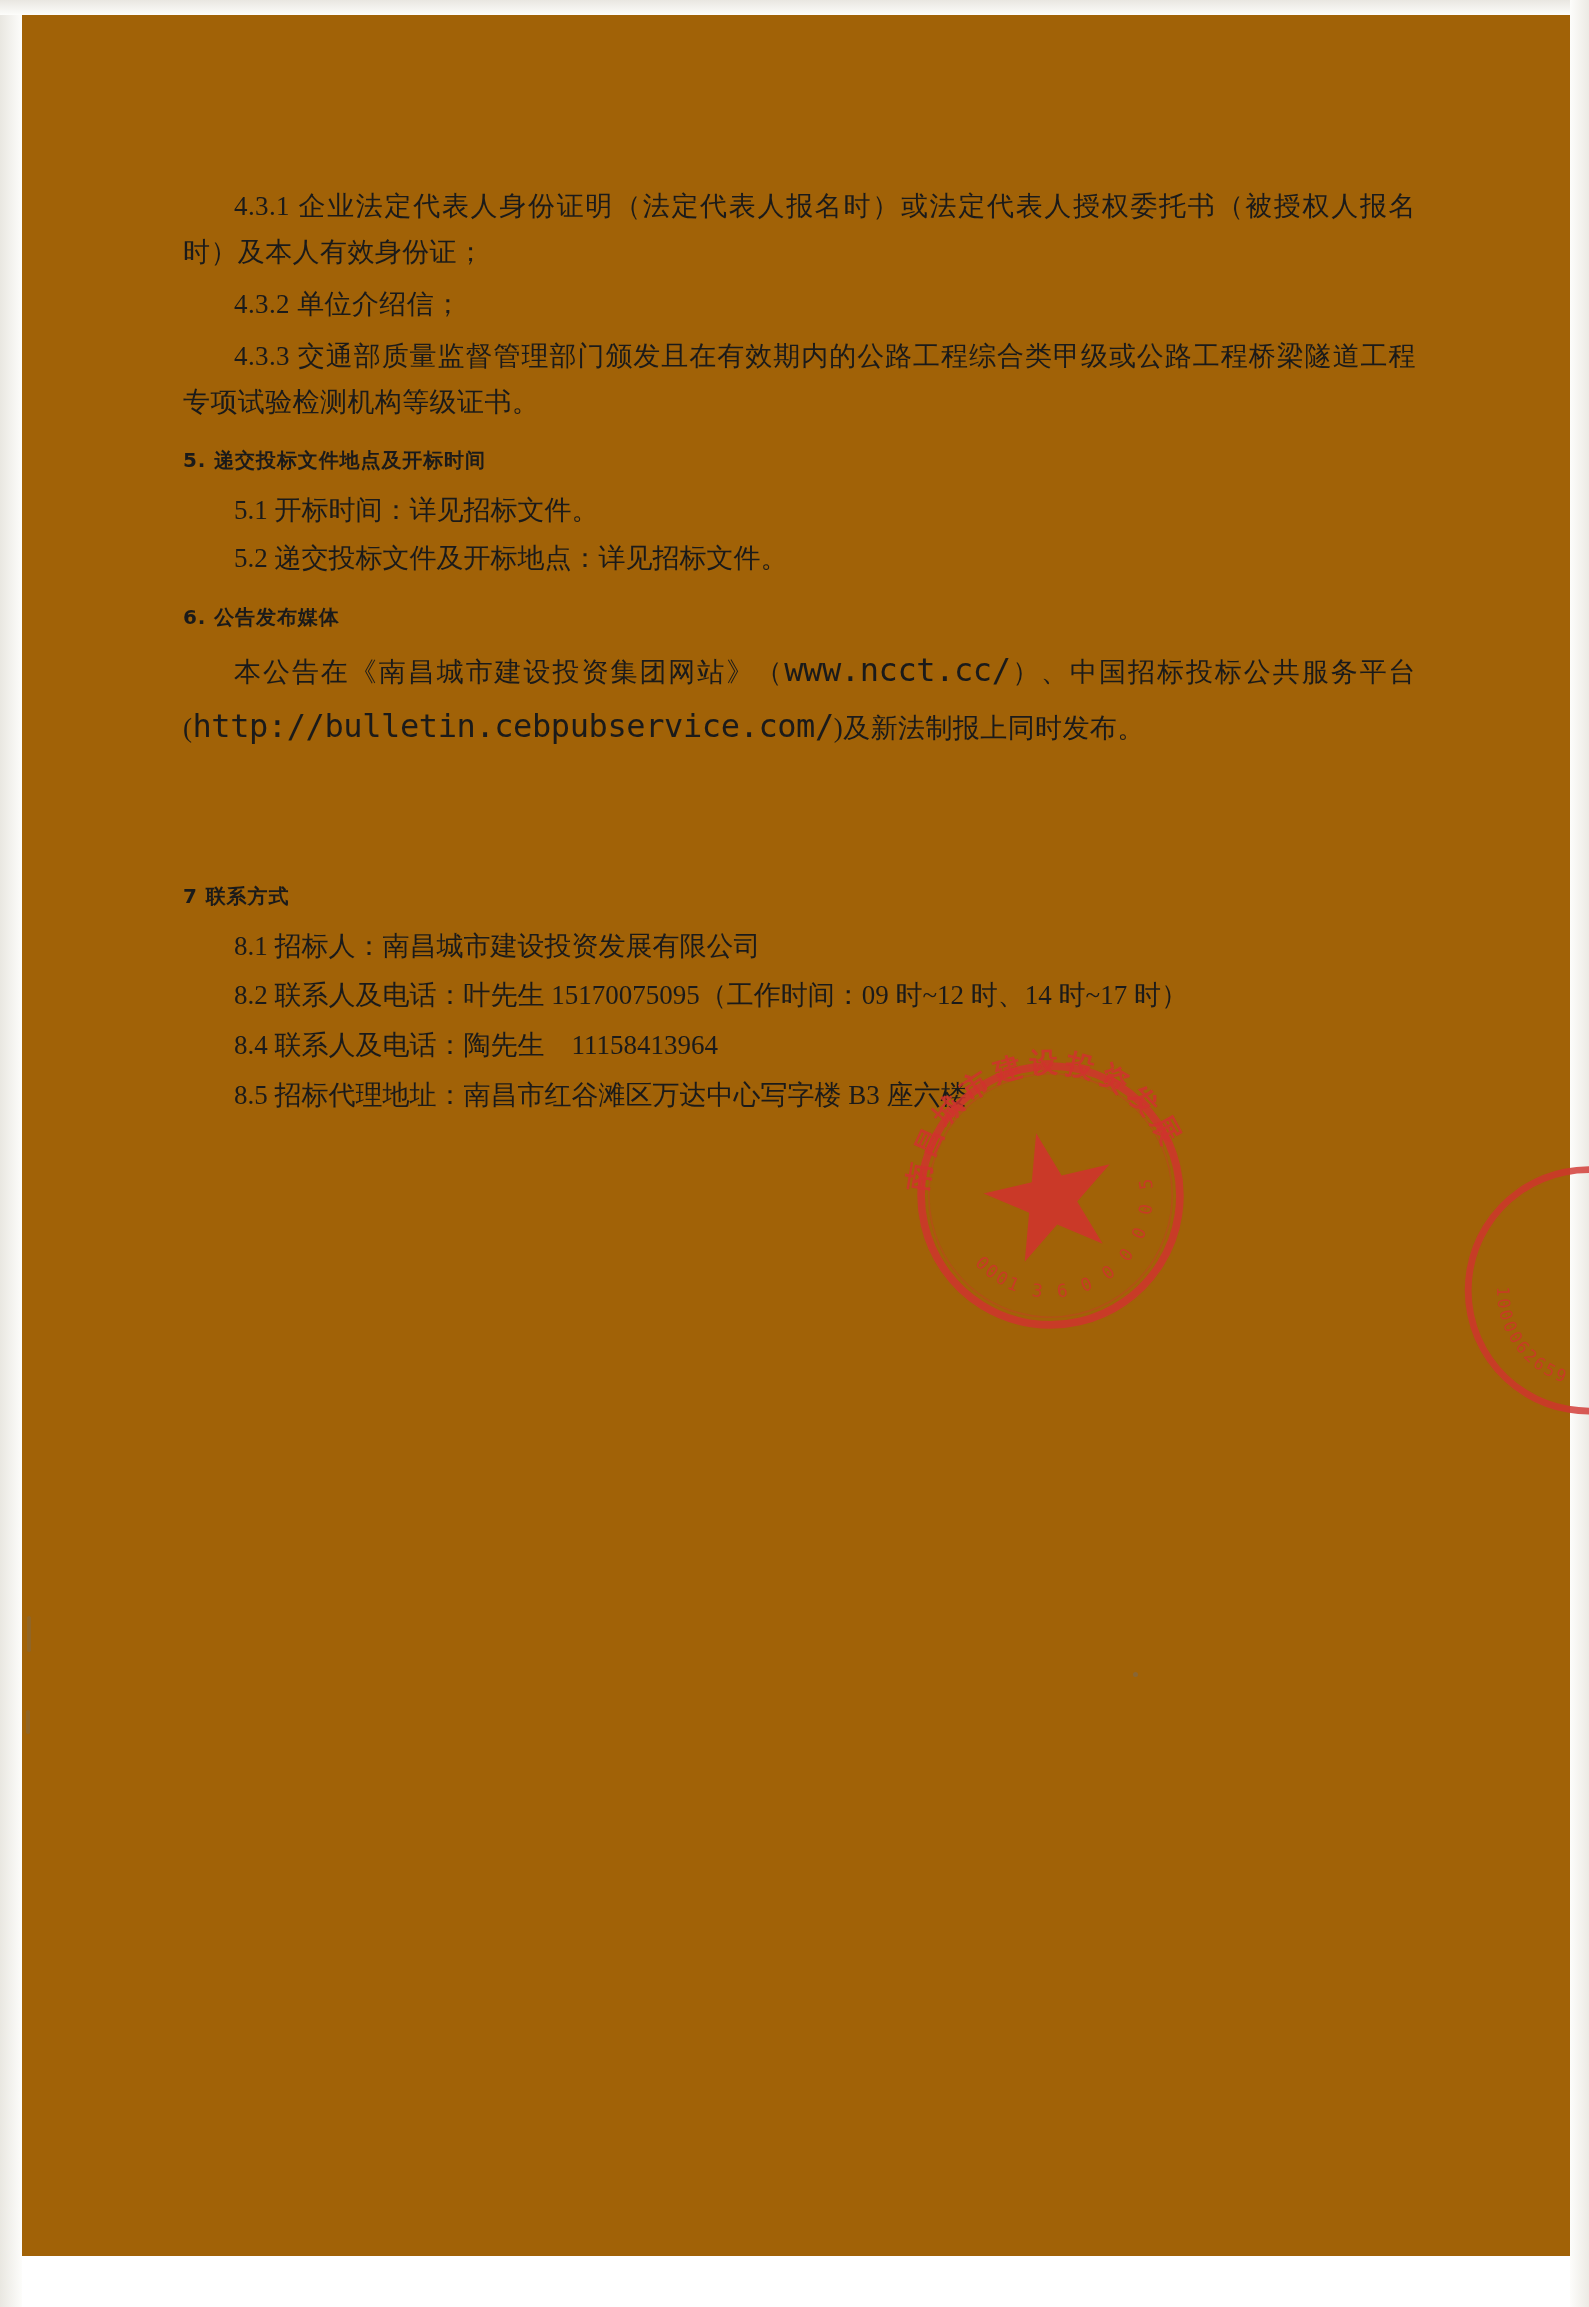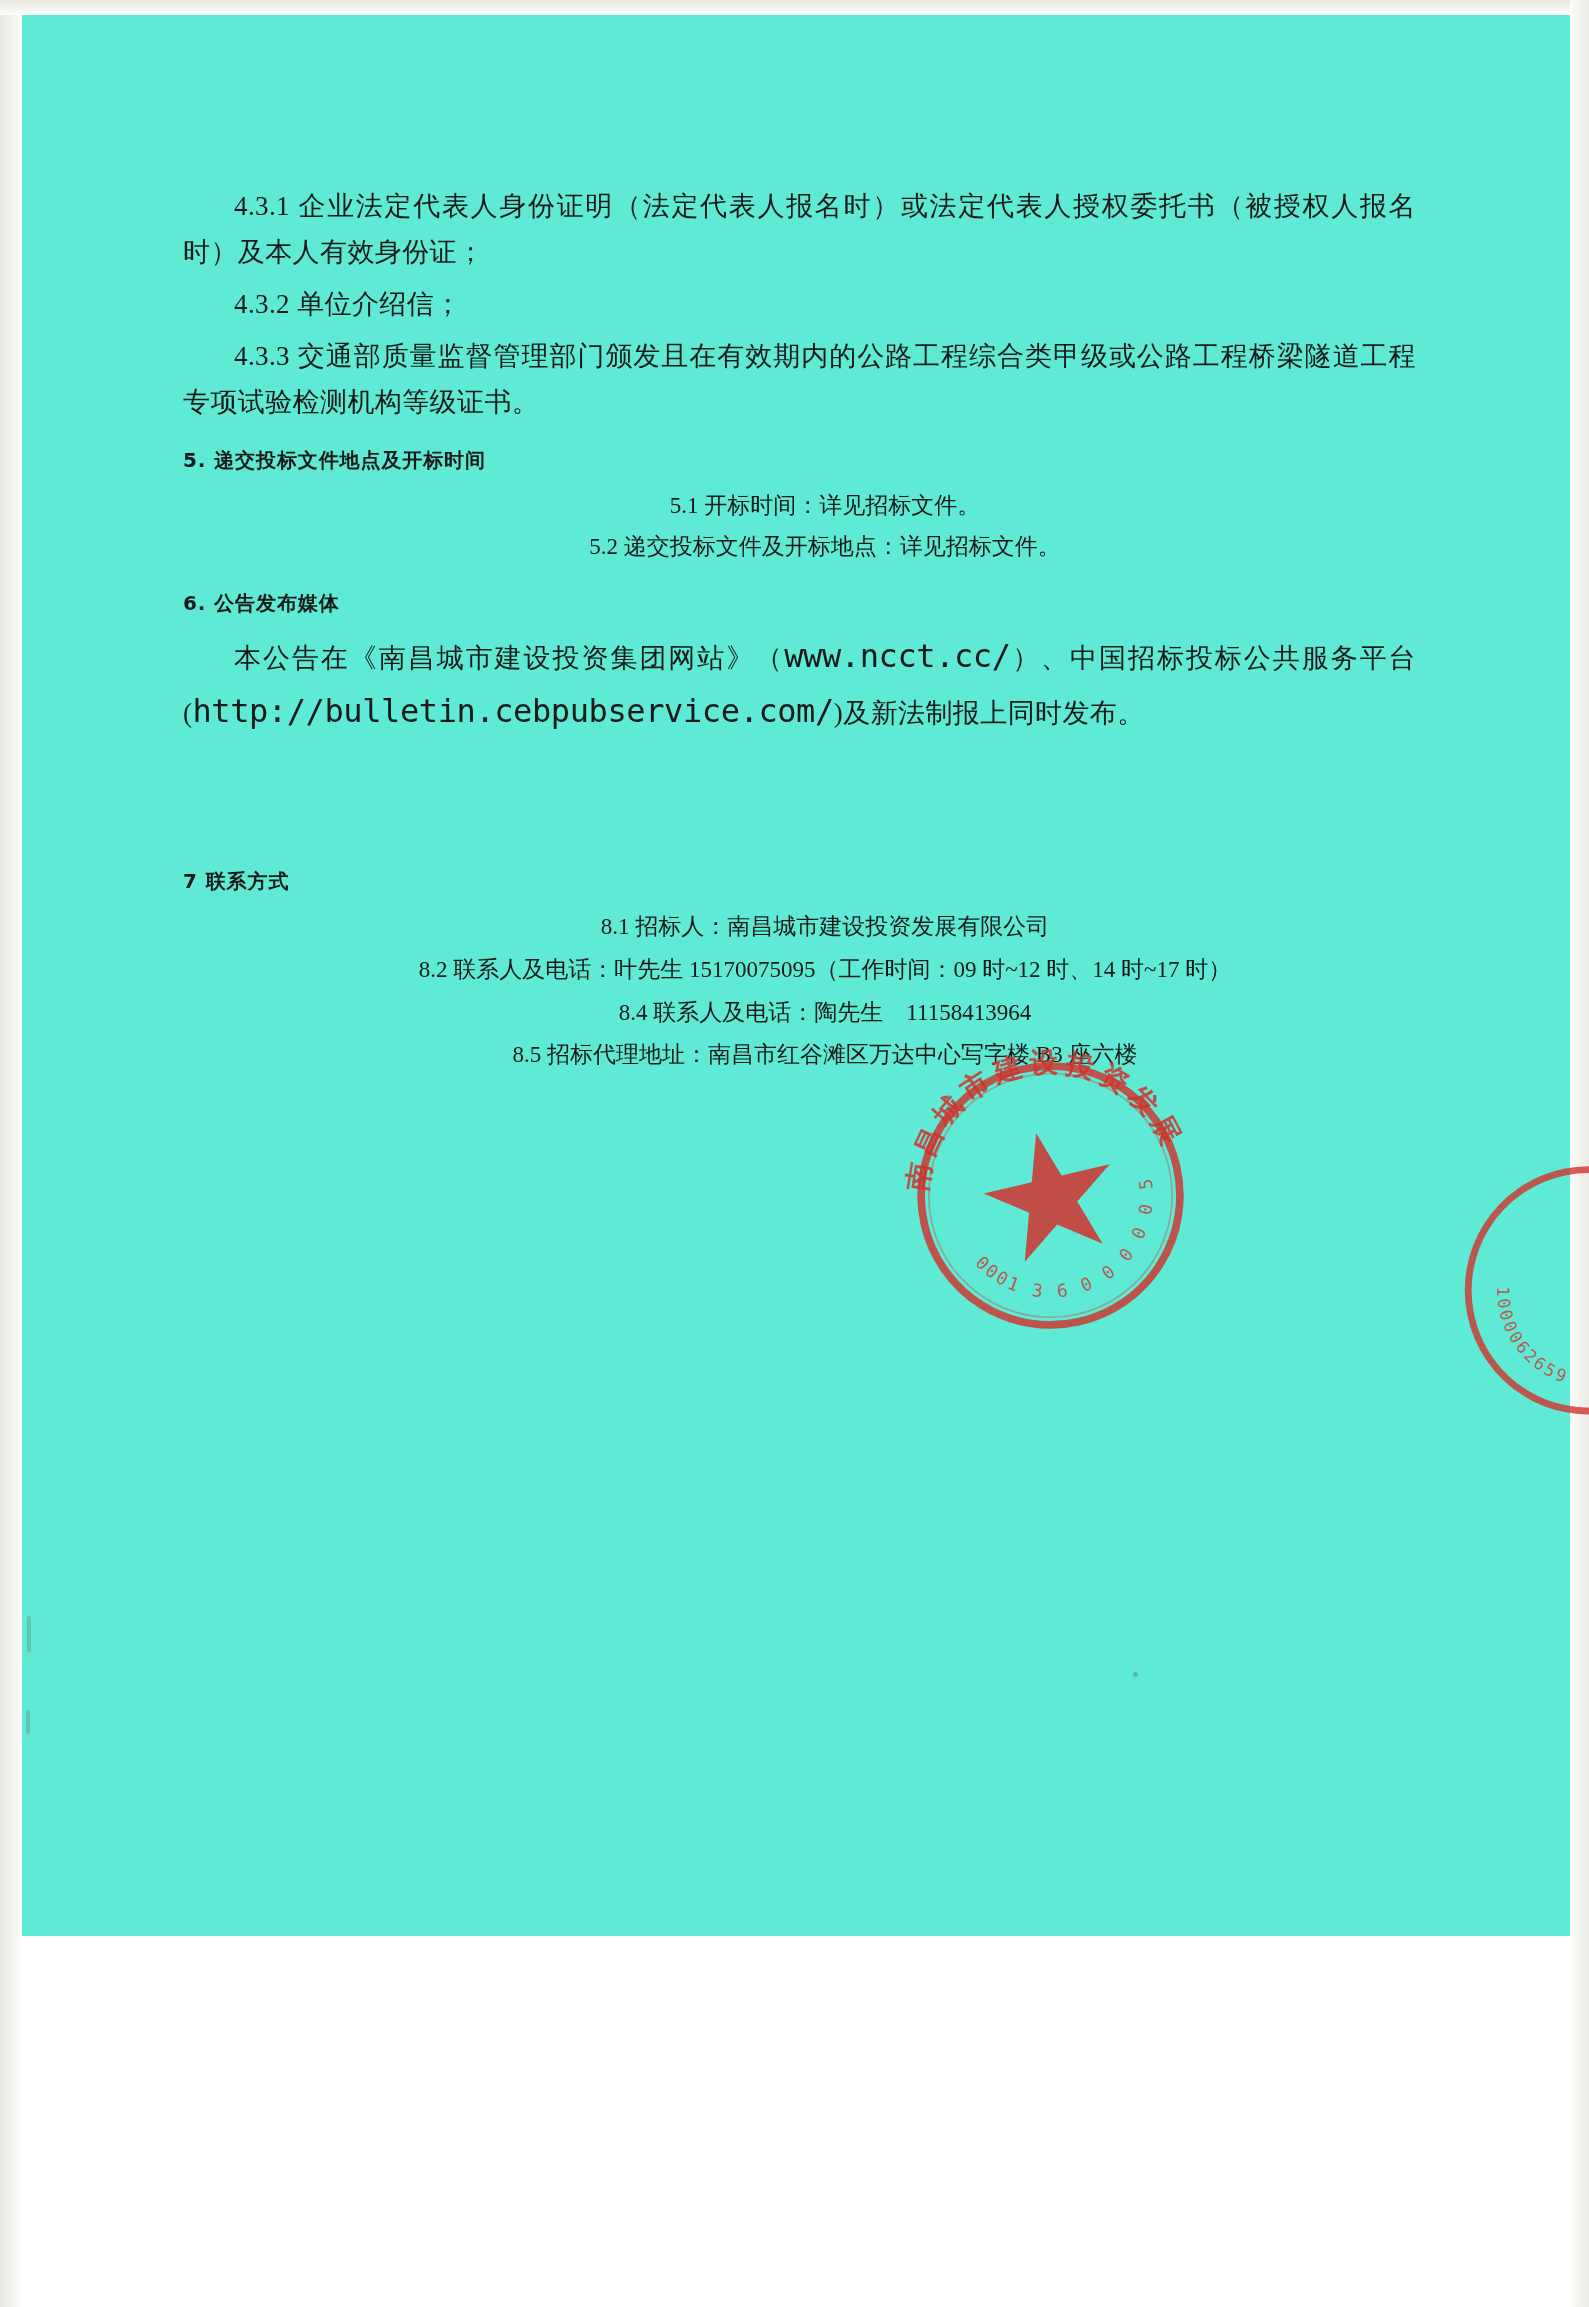--- a/index.html
+++ b/index.html
@@ -12,22 +12,22 @@
     height: 2307px;
     font-family: "Liberation Serif", "DejaVu Serif", serif;
     color: #1a1a1a;
     position: relative;
     overflow: hidden;
   }
   .page {
     position: absolute;
     left: 0; top: 0;
     width: 1589px;
-    height: 1936px;
-    background: #5eead4;
+    height: 2256px;
+    background: #a16207;
   }
   
   .scan-edge-left {
     position: absolute;
     left: 0; top: 0;
     width: 22px; height: 2307px;
     background: linear-gradient(to right, #e9e7e1, #fdfdfb);
   }
   .scan-edge-top {
     position: absolute;
@@ -63,26 +63,25 @@
     font-size: 20px;
     margin: 22px 0 12px 0;
     letter-spacing: 0.9px;
   }
   .mono {
     font-family: "DejaVu Sans Mono", "Liberation Mono", monospace;
     font-size: 32px;
     letter-spacing: -0.4px;
   }
   .list-line {
-    font-size: 23px;
+    font-size: 27px;
     line-height: 1.78;
     margin: 0;
     padding-left: 51px;
     text-indent: 0;
-    text-align: center;
   }
   .list-line.hang {
     padding-left: 0;
     text-indent: 51px;
   }
   .block-contact .list-line { margin-bottom: 1.7px; }
   .spacer-lg { height: 102px; }
 
   
   .seal {

